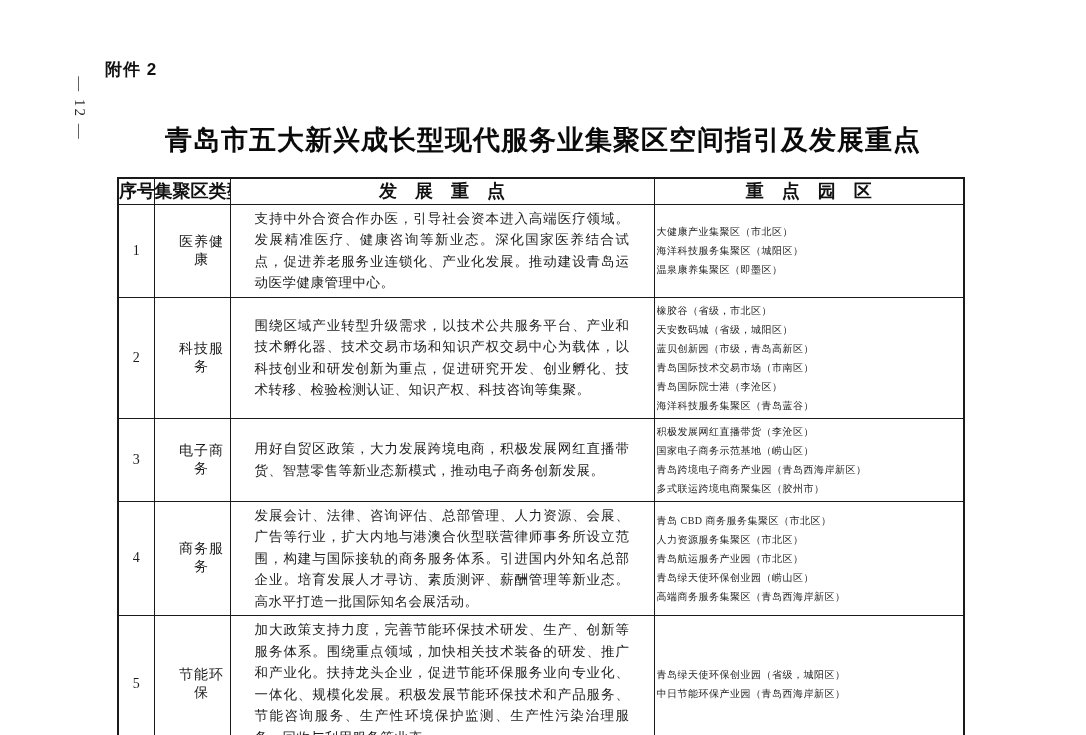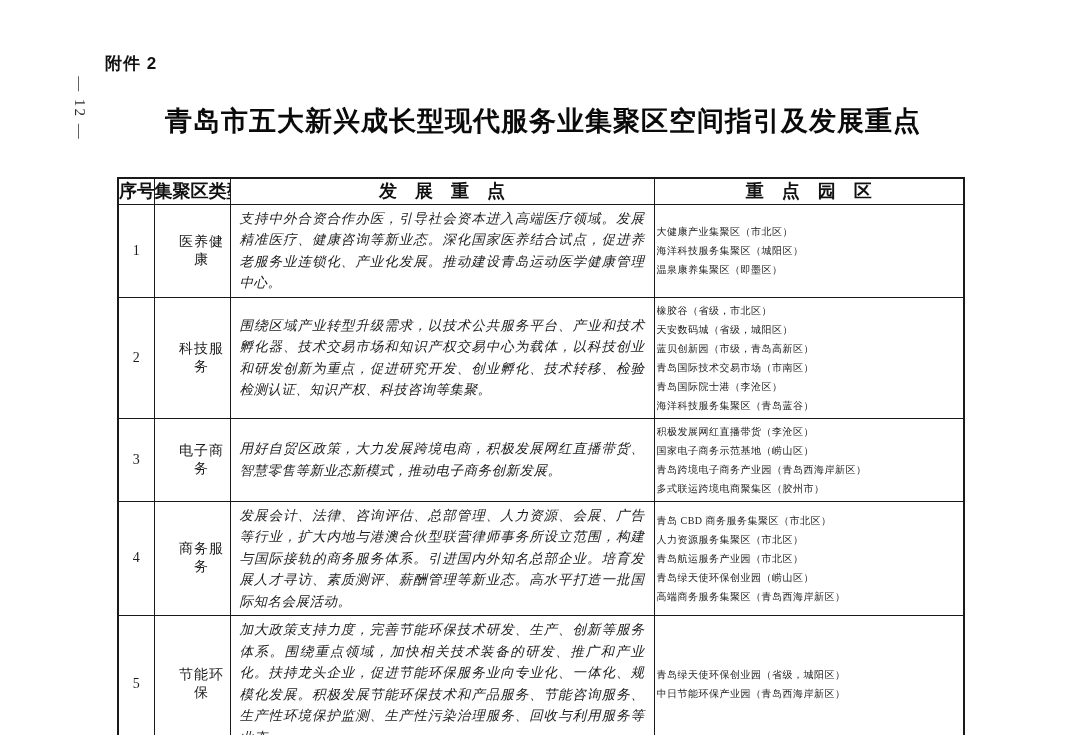--- a/index.html
+++ b/index.html
@@ -25,30 +25,30 @@
     display: inline-block;
     transform: rotate(90deg);
     white-space: nowrap;
     font-size: 15px;
     letter-spacing: 2px;
     color: #2a2a2a;
     font-family: "Liberation Serif", "DejaVu Serif", serif;
   }
   .attachment-label {
     position: absolute;
-    left: 105px; top: 52px;
+    left: 105px; top: 58px;
     font-family: "Liberation Sans", "DejaVu Sans", sans-serif;
     font-weight: bold;
     font-size: 17px;
     letter-spacing: 1px;
     color: #111;
   }
   .doc-title {
     position: absolute;
-    left: 0; top: 103px;
+    left: 0; top: 122px;
     width: 1086px;
     text-align: center;
     font-family: "Liberation Sans", "DejaVu Sans", sans-serif;
     font-weight: bold;
     font-size: 27px;
     letter-spacing: 1px;
     color: #0a0a0a;
   }
   table.doc-table {
     position: absolute;
@@ -81,27 +81,26 @@
     text-align: center;
     font-size: 14px;
   }
   td.type-cell {
     text-align: center;
     font-size: 14px;
     letter-spacing: 1px;
     padding-left: 19px;
   }
   td.focus-cell {
-    padding: 3px 9px;
+    padding: 3px 24px;
     font-size: 13.5px;
     line-height: 21.5px;
     text-align: justify;
     text-justify: inter-ideograph;
     letter-spacing: 0.5px;
-    font-style: italic;
   }
   td.parks-cell {
     padding: 3px 2px;
     font-size: 10px;
   }
   .park-line {
     line-height: 19px;
     white-space: nowrap;
     overflow: hidden;
     letter-spacing: 0.5px;

